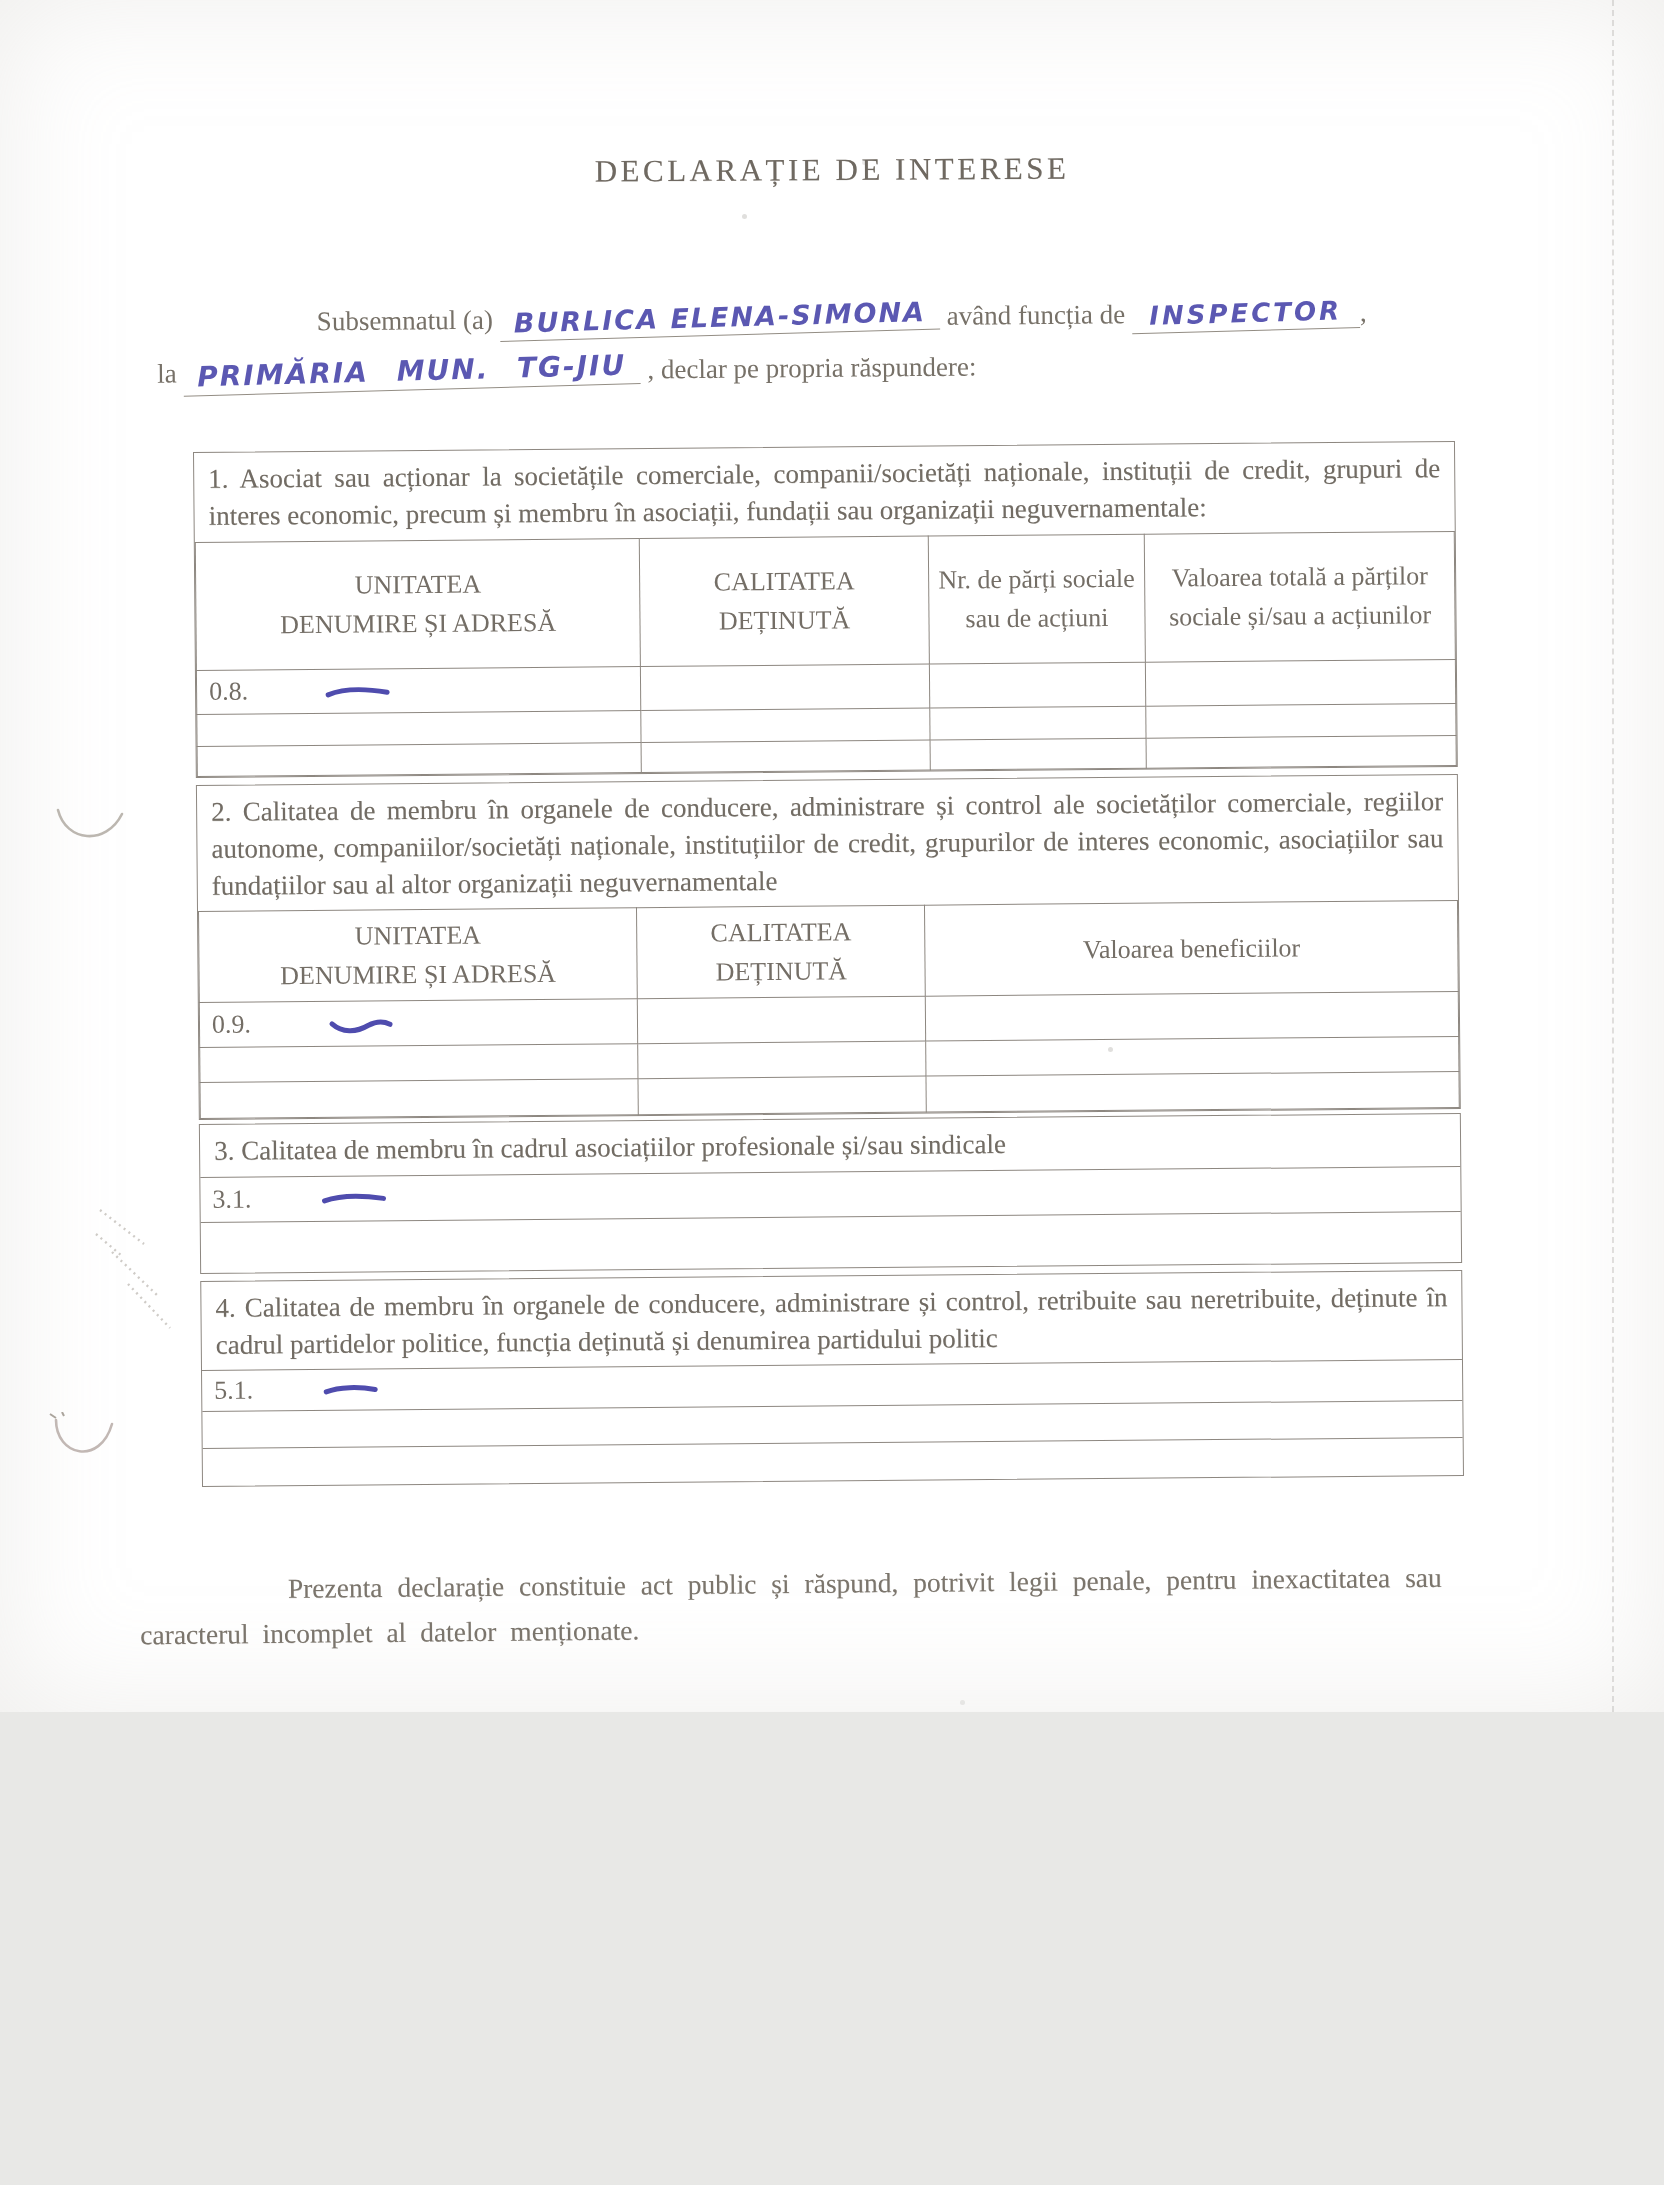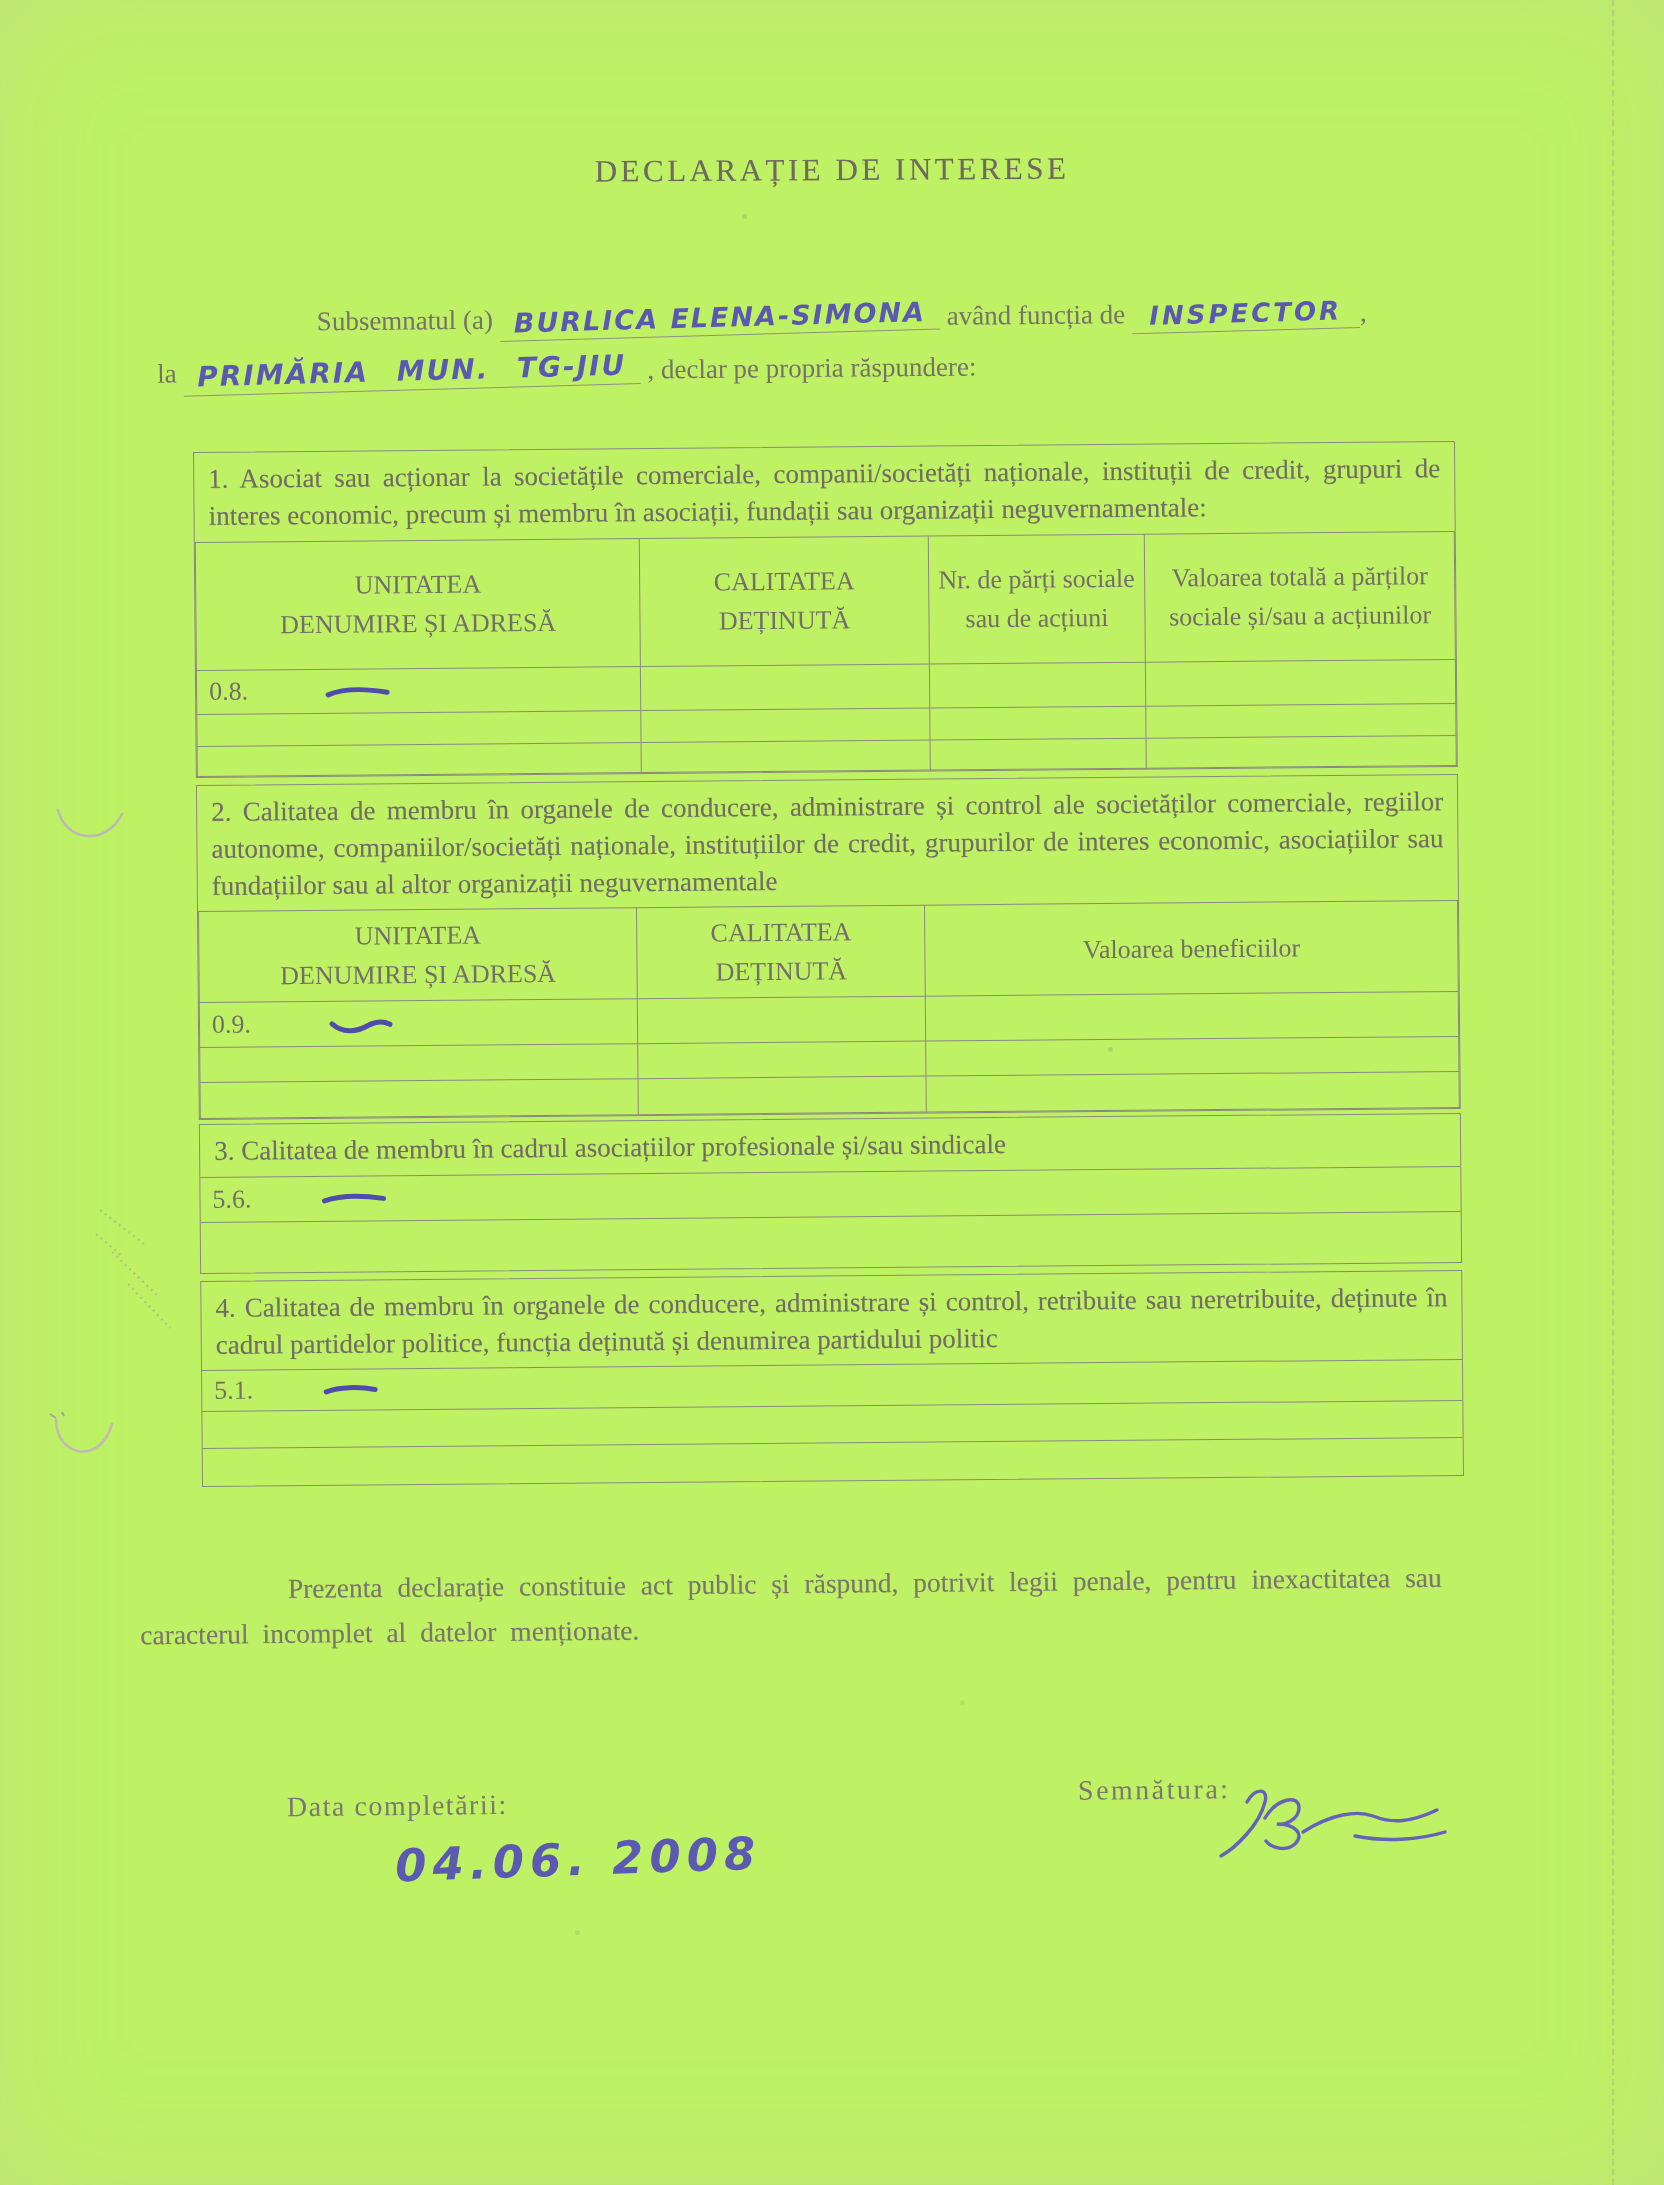--- a/index.html
+++ b/index.html
@@ -1,20 +1,20 @@
 <!DOCTYPE html>
 <html><head>
 <meta charset="utf-8">
 <style>
   html,body{margin:0;padding:0;background:#e8e8e6;}
   .page{
     position:relative;
-    width:1664px;height:2185px;
+    width:1664px;height:1712px;
     margin:0 auto;
-    background:#bef264;
+    background:#ffffff;
     font-family:"Liberation Serif", serif;
     color:#756f67;
     overflow:hidden;
     box-shadow:inset 0 0 120px rgba(190,186,180,0.25);
   }
   
   .crease{
     position:absolute;top:0;bottom:0;left:1612px;width:0;
     border-left:2px dashed rgba(150,146,142,0.28);
   }
@@ -220,21 +220,21 @@
             </tr>
       </tbody>
         </table>
     </div>
 
     <div class="gap4"></div>
 
     <div class="box">
       <div class="sec-heading" style="text-align:left;border-bottom:1px solid #8d8780;">3. Calitatea de membru în cadrul asociațiilor profesionale și/sau sindicale</div>
       <div class="row-label" style="height:40px;border-bottom:1px solid #8d8780;display:flex;align-items:center;">
-        <span>5.6.</span>
+        <span>3.1.</span>
         <svg class="dash-svg" width="66" height="14" viewBox="0 0 66 14">
             <path d="M3,9 C20,3 42,4 62,7" stroke="#4f4cae" stroke-width="5" fill="none" stroke-linecap="round"></path>
           </svg>
       </div>
       <div style="height:50px"></div>
     </div>
 
     <div class="gap7"></div>
 
     <div class="box">

